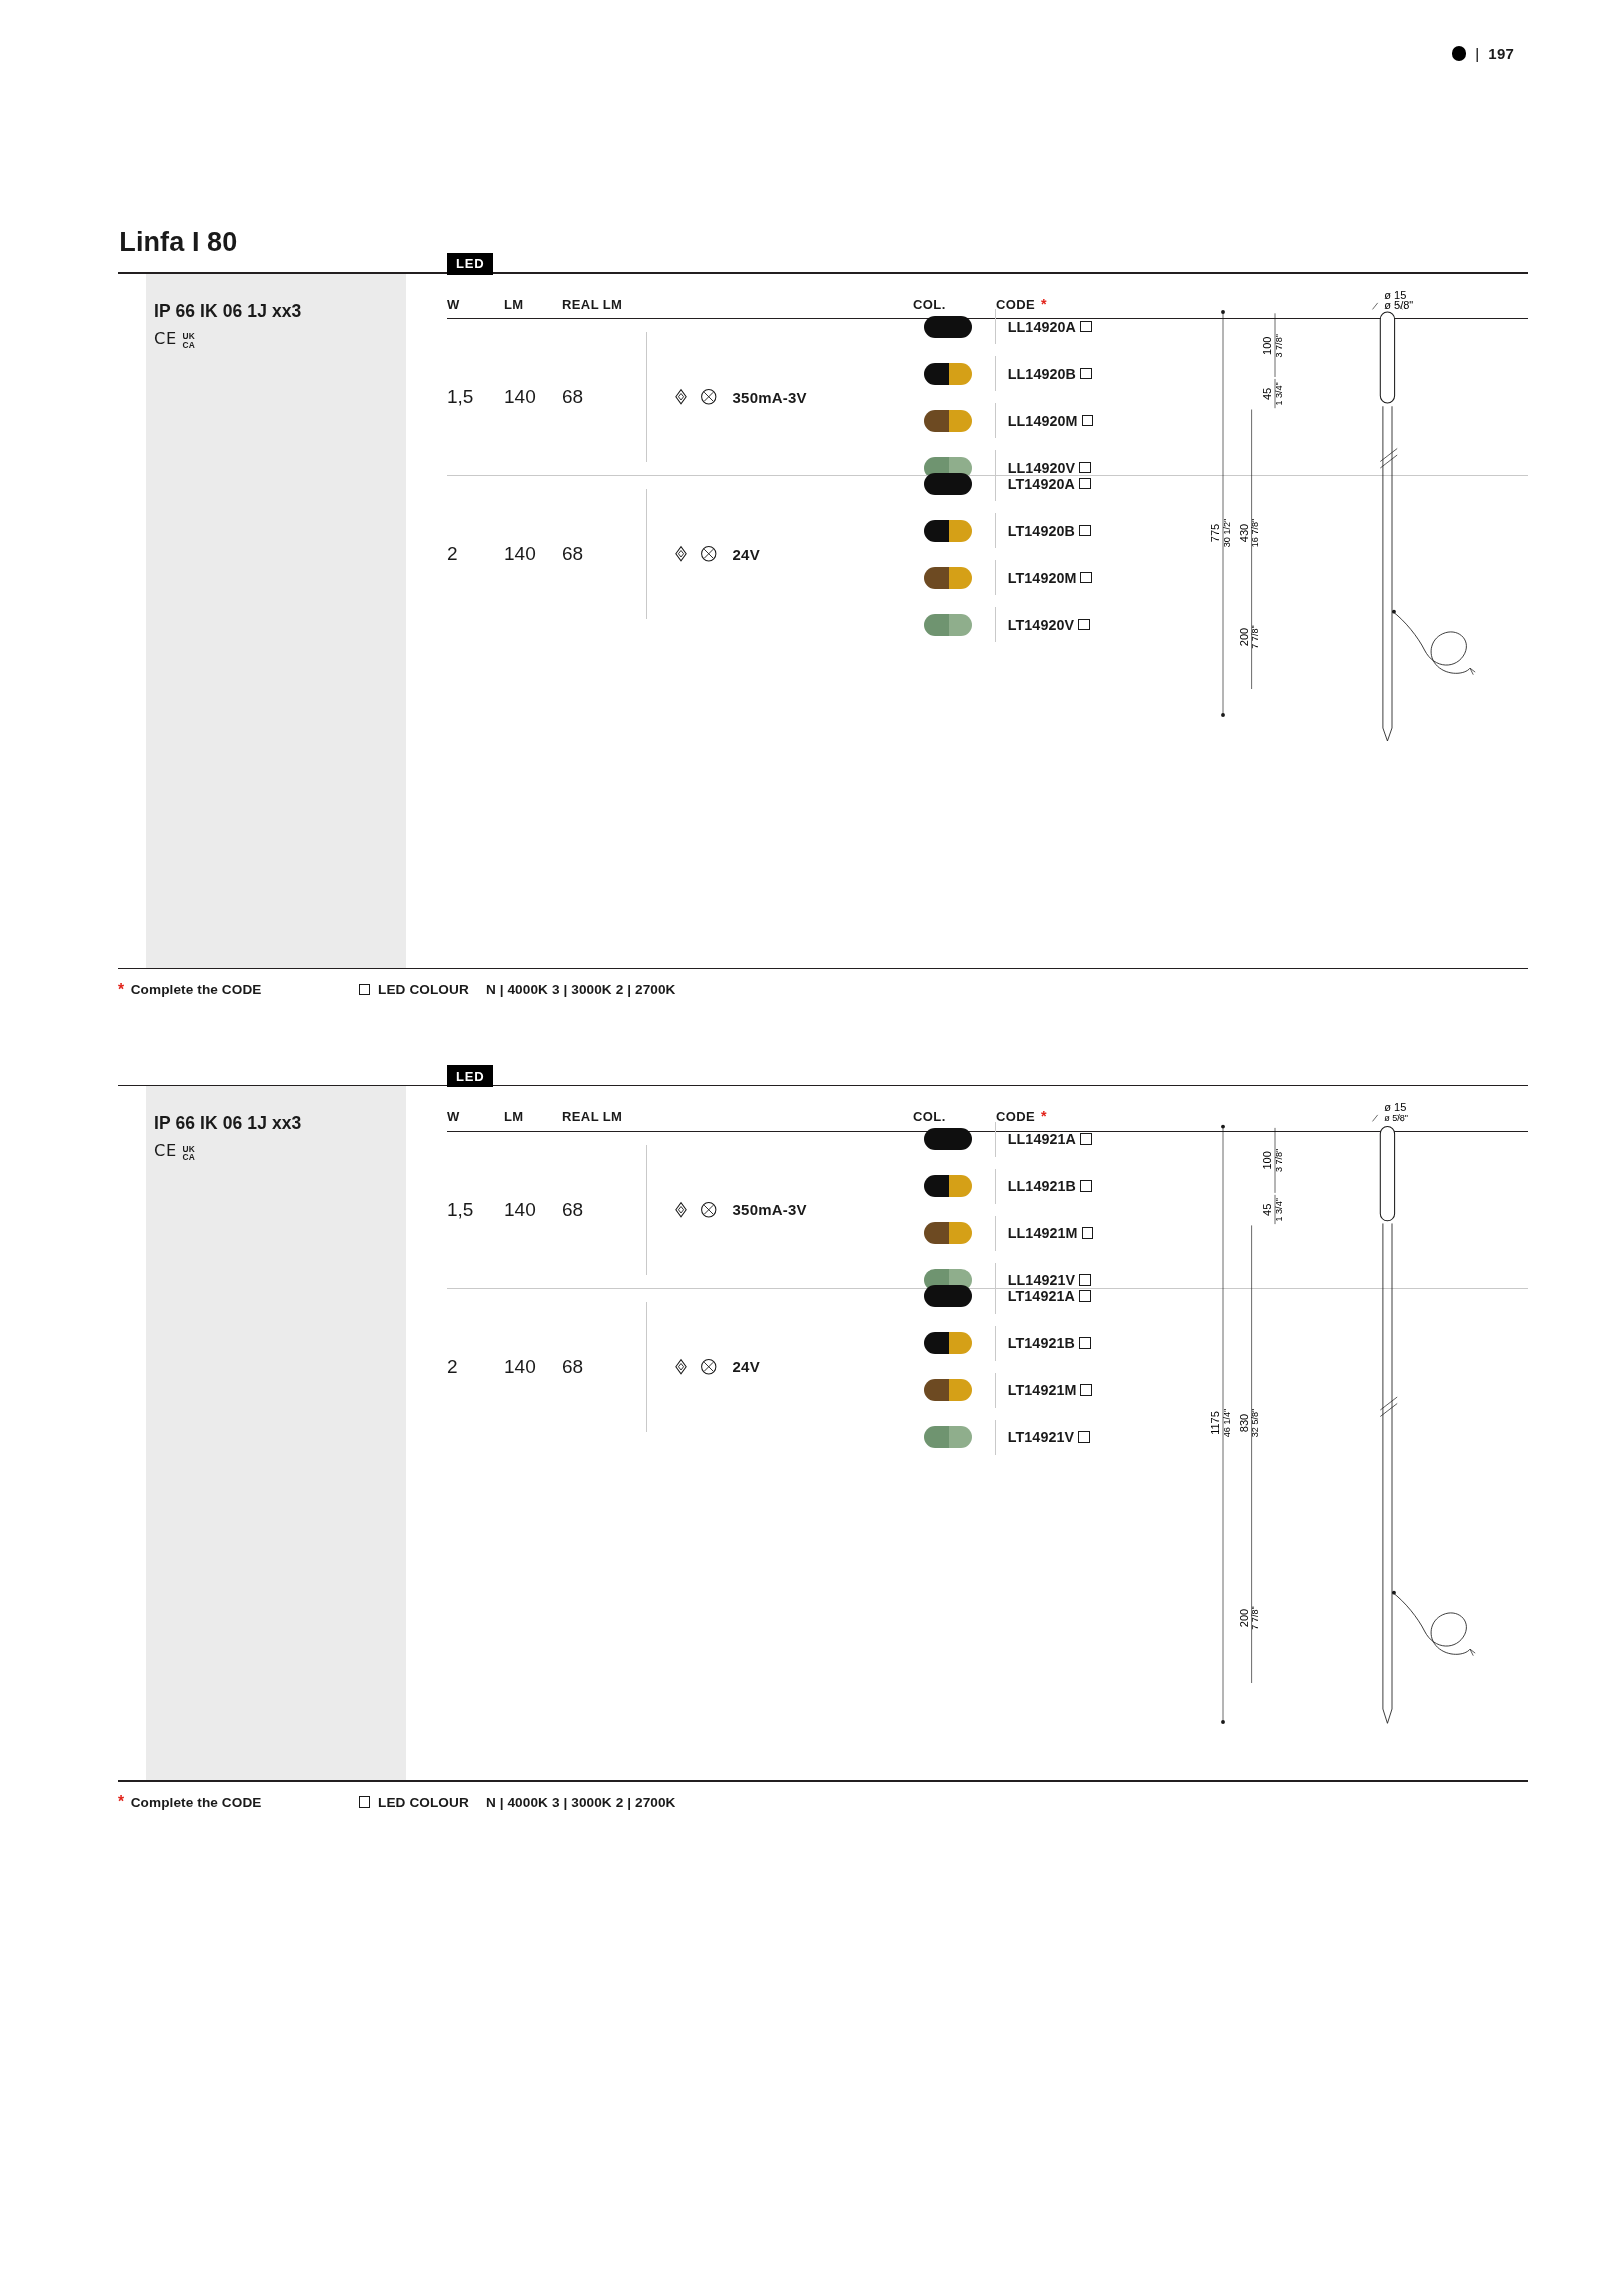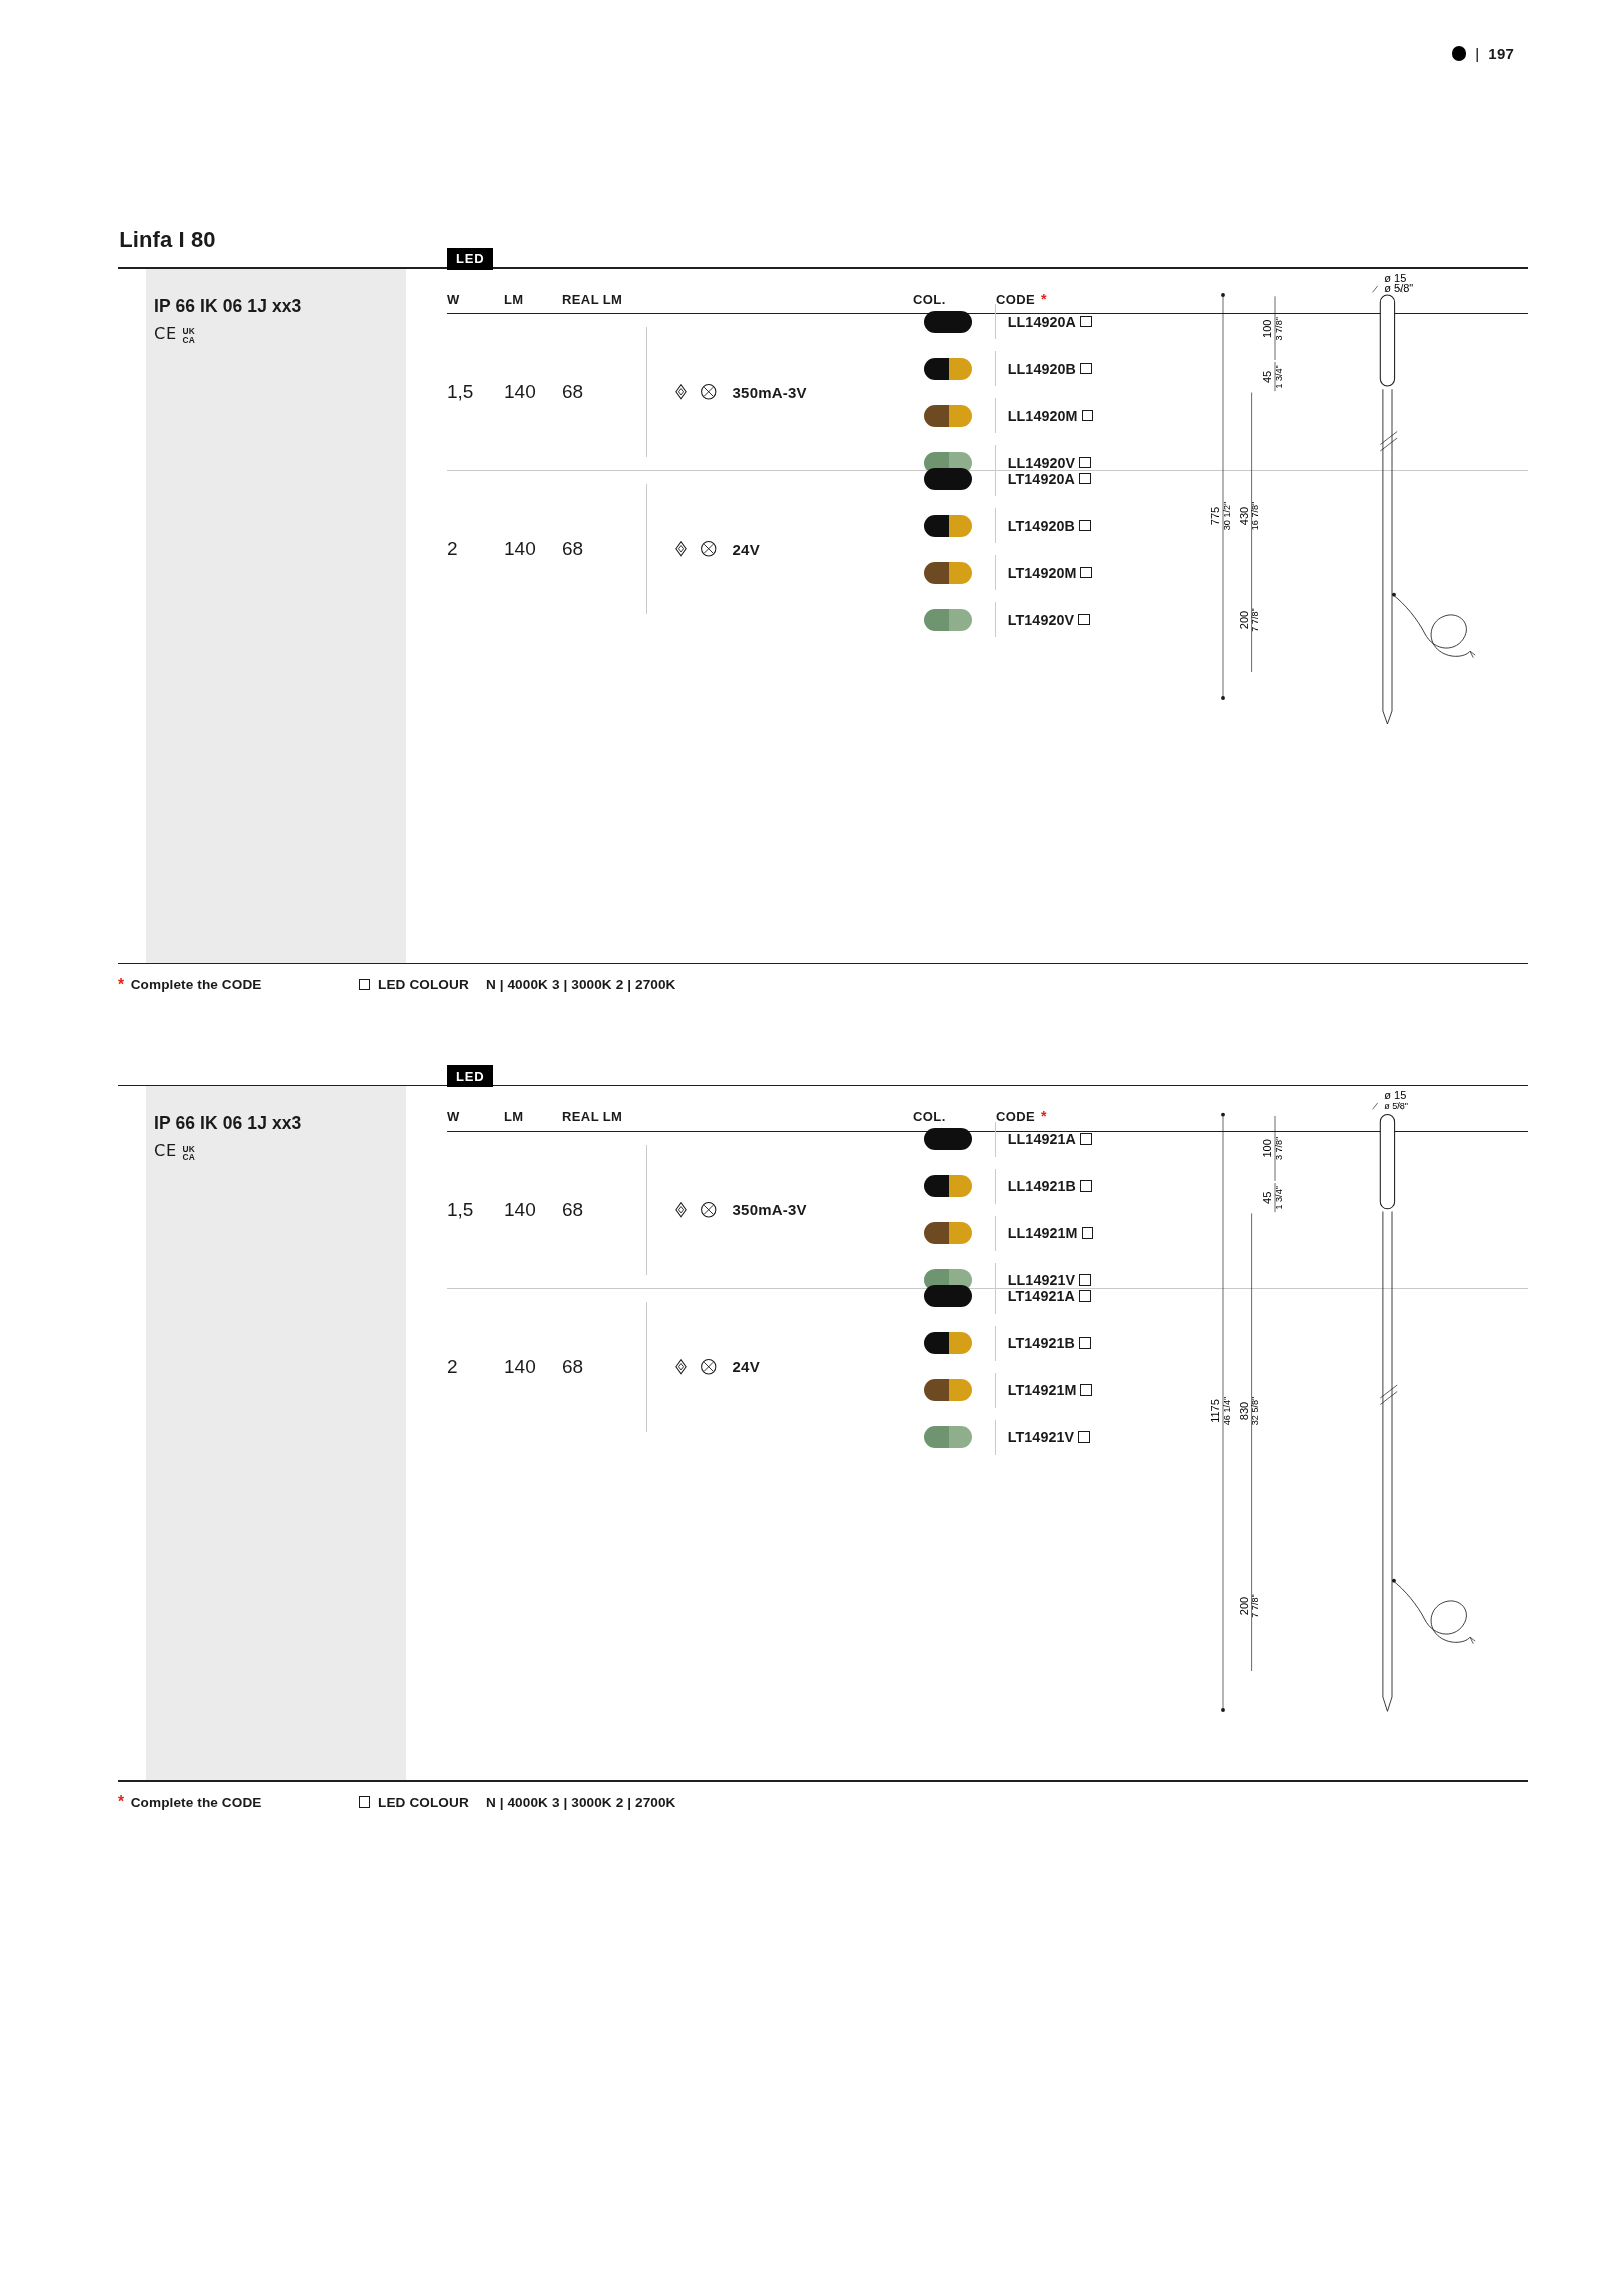--- a/index.html
+++ b/index.html
@@ -40,21 +40,21 @@
   
   .section {
     position: absolute;
     left: 118px;
     width: 1410px;
   }
   #section-0 { top: 227px; }
   #section-1 { top: 1085px; }
 
   .section-title {
-    font-size: 22px;
+    font-size: 27px;
     font-weight: bold;
     letter-spacing: 0.1px;
     margin: 0 0 14.3px 1.3px;
   }
 
   .rule-top {
     height: 1.3px;
     background: #231f20;
     width: 100%;
   }
@@ -246,21 +246,21 @@
     width: 9.7px; height: 9.7px;
     border: 1px solid #1a1a1a;
     margin-right: 7.8px;
   }
   .note-k { font-weight: bold; margin-left: 17px; }
 
   
   .drawing {
     position: absolute;
     right: 19.5px;
-    top: 0;
+    top: 12px;
     width: 299px;
     height: 689px;
     text-align: right;
   }
   .drawing svg { display: block; }
 
   .vlabel {
     font-size: 17px;
     font-family: "Liberation Sans", sans-serif;
   }

